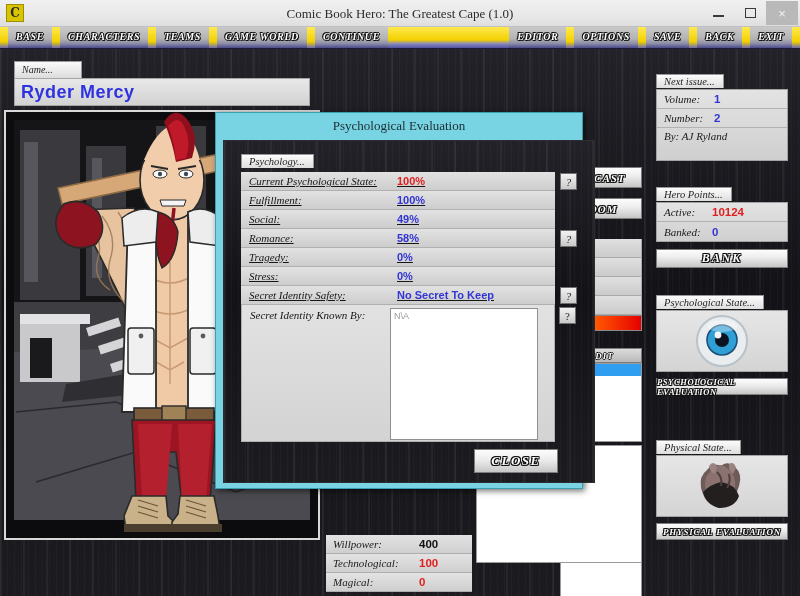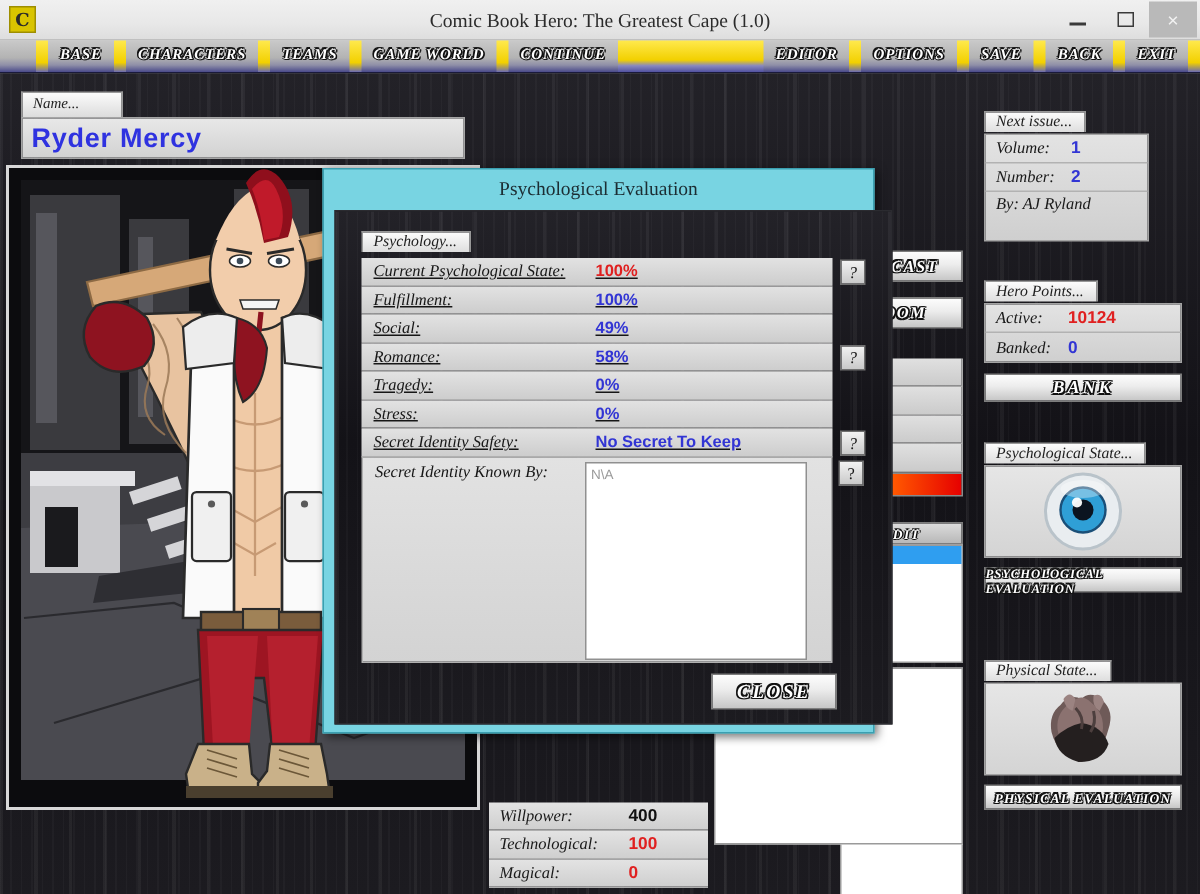--- a/index.html
+++ b/index.html
@@ -43,21 +43,20 @@
   .win-btn.close { background: #b9b9b9; color: #f2f2f2; }
   .win-btn .min-glyph { display: block; width: 11px; height: 2px; background: #3a3a3a; margin-top: 6px; }
   .win-btn .max-glyph { display: block; width: 11px; height: 10px; border: 1.5px solid #3a3a3a; }
 
   
   .menubar {
     position: absolute; left: 0; top: 27px; width: 800px; height: 22px;
     background: linear-gradient(to bottom, #c9c9c9 0%, #b3b3b3 55%, #8f8fa8 78%, #4a4a8a 100%);
     display: flex; align-items: stretch;
     border-bottom: 1px solid #1a1a3a;
-    padding-left: 24px;
   }
   .menu-sep {
     width: 8px;
     background: linear-gradient(to bottom, #ffe94d 0%, #f2d000 70%, #6b6bb0 100%);
     flex: none;
   }
   .menu-item {
     display: flex; align-items: center; justify-content: center;
     flex: none;
     padding: 0 8px;
@@ -447,21 +446,21 @@
         <span class="val red">0</span>
       </div>
     </div>
 
     <div style="position:absolute;left:476px;top:396px;width:166px;height:118px;background:#fff;border:1px solid #9a9a9a;"></div>
 
     <div class="rcol">
 
       <div style="position:absolute;left:4px;top:22px;">
         <div class="tab-label">Next issue...</div>
-        <div class="rpanel-body" style="width:110px;">
+        <div class="rpanel-body" style="width:132px;">
           <div class="field-row" style="background:transparent;border-bottom:1px solid #b2b2b2;">
             <span style="width:50px;flex:none">Volume:</span>
             <span class="val blue">1</span>
           </div>
           <div class="field-row" style="background:transparent;border-bottom:1px solid #b2b2b2;">
             <span style="width:50px;flex:none">Number:</span>
             <span class="val blue">2</span>
           </div>
           <div class="field-row" style="background:transparent;border-bottom:none;height:32px;align-items:flex-start;padding-top:2px;text-align:right;">By: AJ Ryland</div>
         </div>

